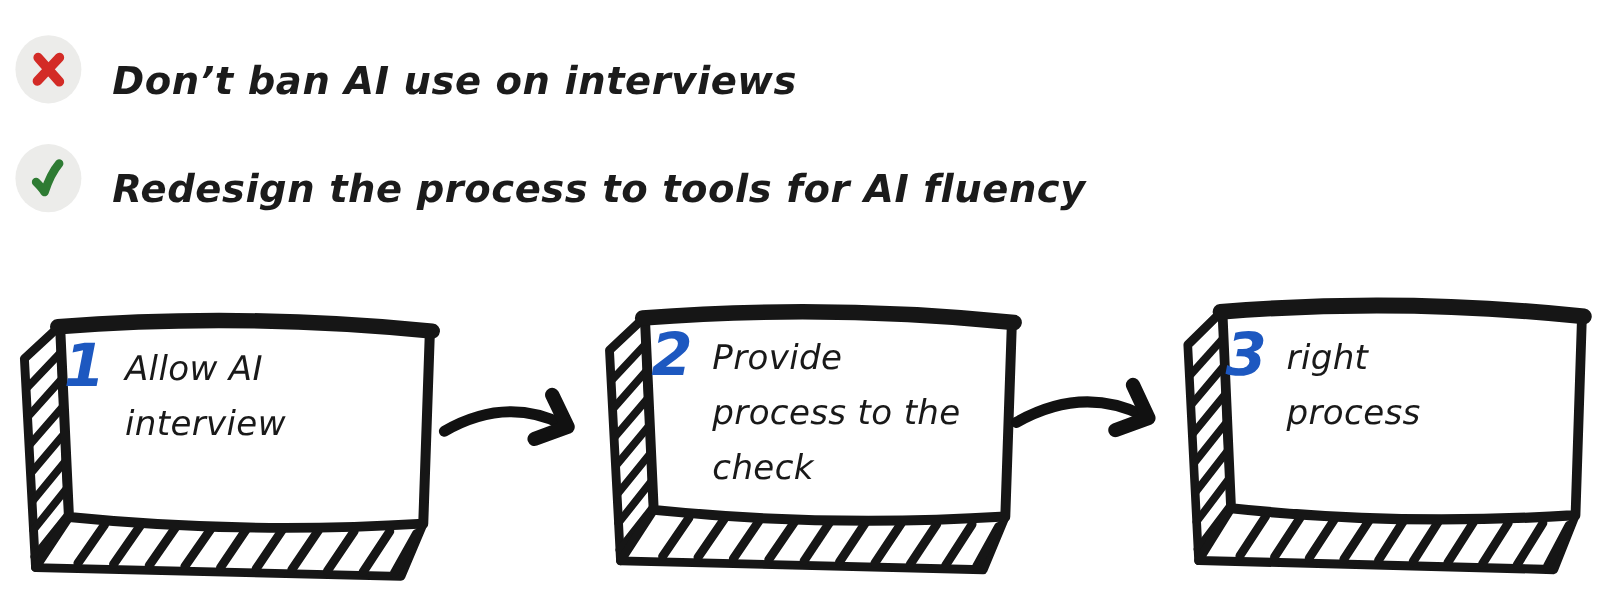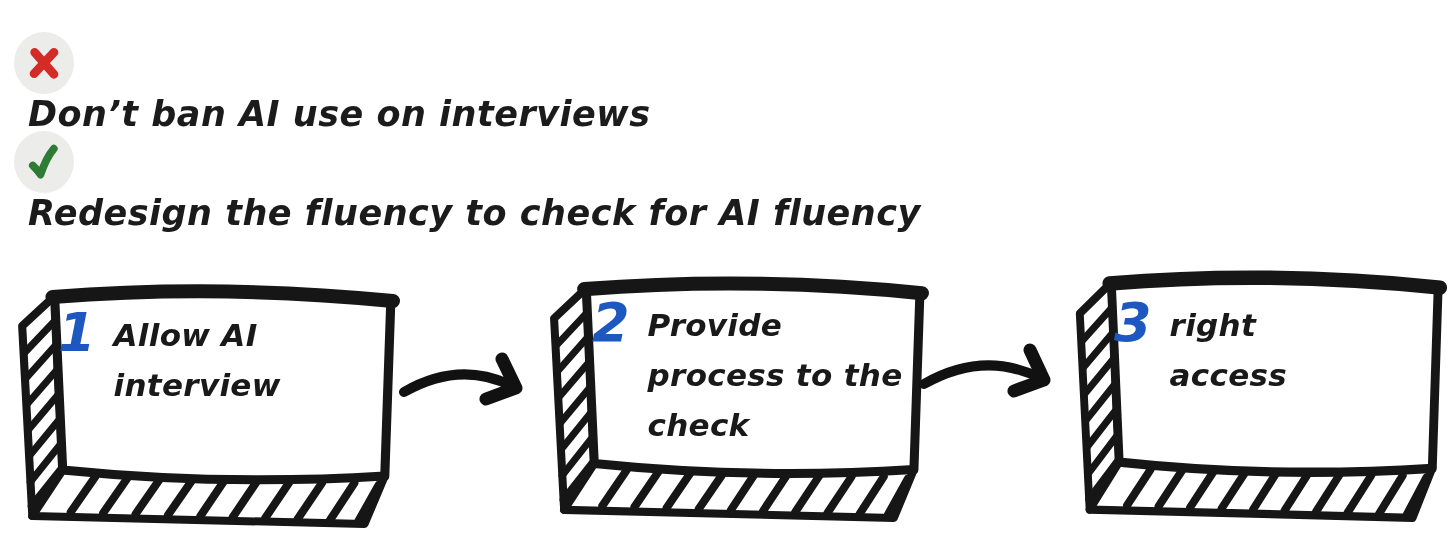--- a/index.html
+++ b/index.html
@@ -9,21 +9,21 @@
   }
   .canvas {
     position: relative;
     width: 1456px;
     height: 560px;
     background: #ffffff;
     overflow: hidden;
     font-family: "DejaVu Sans", sans-serif;
   }
   
-  .hdr-row { position: absolute; left: 0; display: flex; align-items: flex-start; flex-direction: column; }
+  .hdr-row { position: absolute; left: 0; display: flex; align-items: flex-end; }
   .hdr-row.dont { top: 32px; }
   .hdr-row.do   { top: 131px; }
   .badge {
     width: 60px; height: 62px;
     margin-left: 14px;
     border-radius: 50%;
     background: #ececea;
     display: flex; align-items: center; justify-content: center;
     flex: 0 0 auto;
   }
@@ -50,21 +50,21 @@
     font-weight: bold;
     font-style: italic;
     color: #1d58c0;
     margin-right: 18px;
     flex: 0 0 auto;
   }
   .step-lines {
     font-size: 31px;
     line-height: 50px;
     font-style: italic;
-    font-weight: bold;
+    font-weight: normal;
     letter-spacing: 0.3px;
     color: #191919;
     white-space: nowrap;
     padding-top: 2px;
   }
   .arrow { position: absolute; }
 </style>
 </head>
 <body>
 
@@ -79,21 +79,21 @@
     </div>
     <div class="hdr-text">Don’t ban AI use on interviews</div>
   </div>
 
   <div class="hdr-row do">
     <div class="badge">
       <svg width="42" height="42" viewBox="0 0 60 60">
         <path d="M14 35 Q22 43 25 48 Q33 24 44 11" stroke="#2e7b33" stroke-width="11" stroke-linecap="round" stroke-linejoin="round" fill="none"></path>
       </svg>
     </div>
-    <div class="hdr-text">Redesign the fluency to check for AI fluency</div>
+    <div class="hdr-text">Redesign the process to tools for AI fluency</div>
   </div>
 
   <div class="step" style="left:8px; top:280px; width:395px; height:250px;">
     <svg class="frame" viewBox="0 0 390 250" preserveAspectRatio="none">
 
       <path d="M46 16 L14 46 L24 236 L54 190 Z" fill="#ffffff" stroke="#161616" stroke-width="8" stroke-linejoin="round"></path>
       <g stroke="#161616" stroke-width="7" stroke-linecap="round">
         <path d="M17 72 L47 40"></path>
           <path d="M18 98 L48 64"></path>
           <path d="M19 124 L49 89"></path>
@@ -202,18 +202,18 @@
           <path d="M318 240 L342 203"></path>
         <path d="M346 241 L366 205"></path>
       </g>
       <path d="M46 16 Q210 6 378 20 L372 196 Q210 206 54 190 Z" fill="#ffffff" stroke="#161616" stroke-width="9" stroke-linejoin="round"></path>
       <path d="M44 17 Q210 4 380 21" fill="none" stroke="#161616" stroke-width="14" stroke-linecap="round"></path>
     </svg>
     <div class="step-content" style="left:48px; top:32px;">
       <span class="step-number">3</span>
       <div class="step-lines">
         <div>right</div>
-        <div>access</div>
+        <div>process</div>
       </div>
     </div>
   </div>
 
 </div>
 
 </body></html>

